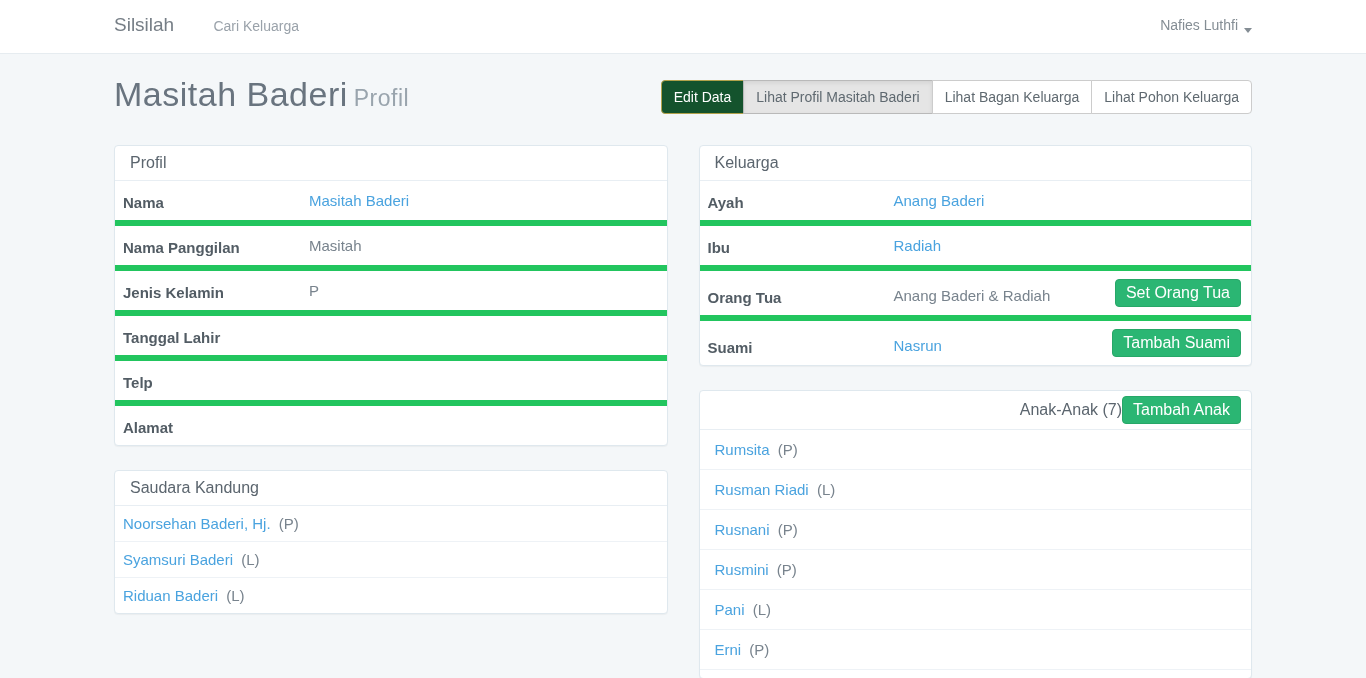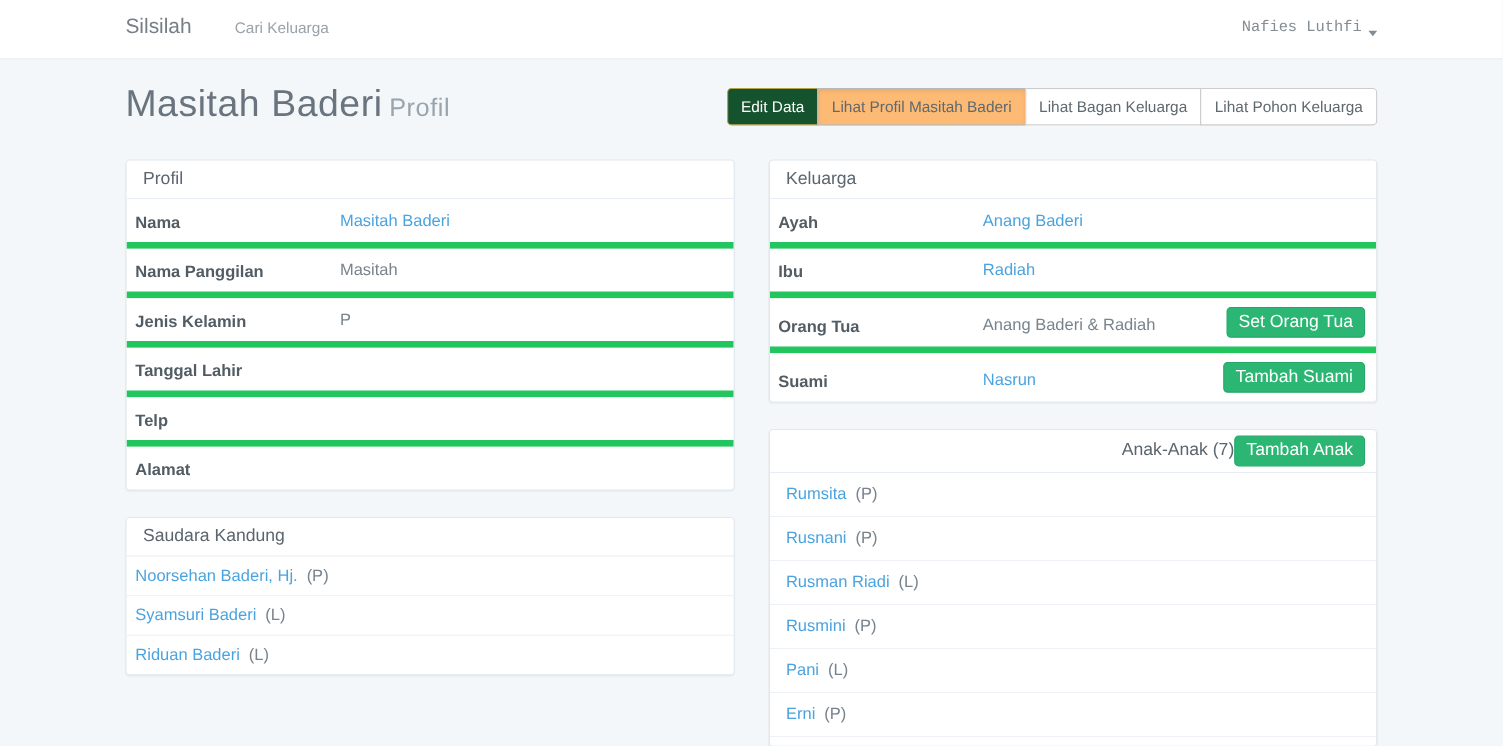--- a/index.html
+++ b/index.html
@@ -15,21 +15,21 @@
 
   
   .navbar {
     height: 54px;
     background: #ffffff;
     border-bottom: 1px solid #e6ecf0;
   }
   .nav-inner { height: 50px; display: flex; align-items: center; justify-content: space-between; }
   .brand { font-size: 19px; color: #767e86; margin-right: 35px; }
   .nav-link { font-size: 14px; color: #9aa2aa; }
-  .user-menu { font-size: 14px; color: #848d94; display: inline-flex; align-items: flex-end; font-family: Liberation Mono, monospace; }
+  .user-menu { font-size: 14px; color: #848d94; display: inline-flex; align-items: flex-end; }
   .caret {
     display: inline-block; width: 0; height: 0; margin-left: 6px;
     border-left: 4px solid transparent; border-right: 4px solid transparent;
     border-top: 5px solid #848d94;
   }
 
   
   .page-header {
     padding-top: 21px;
     display: flex; align-items: flex-end; justify-content: space-between;
@@ -45,21 +45,21 @@
     padding: 6px 12px;
     background: #ffffff; color: #5f6970;
     border: 1px solid #cccccc;
     cursor: pointer;
     white-space: nowrap;
   }
   .btn + .btn { margin-left: -1px; }
   .btn:first-of-type { border-radius: 4px 0 0 4px; }
   .btn:last-of-type { border-radius: 0 4px 4px 0; }
   .btn[data-variant="warning"] { background: #14532d; border-color: #b2a24b; color: #ffffff; }
-  .btn[data-variant="active"] { background: #fdba74; border-color: #b9b9b9; box-shadow: inset 0 2px 4px rgba(0,0,0,.08); }
+  .btn[data-variant="active"] { background: #e5e5e5; border-color: #b9b9b9; box-shadow: inset 0 2px 4px rgba(0,0,0,.08); }
 
   
   .row { display: flex; gap: 31px; align-items: flex-start; }
   .col { flex: 1; min-width: 0; }
   .panel {
     background: #ffffff;
     border: 1px solid #dfe8ee;
     border-radius: 4px;
     box-shadow: 0 1px 1px rgba(0,0,0,.04);
     margin-bottom: 24px;
@@ -246,26 +246,26 @@
           <span>Anak-Anak (7)</span>
           <button class="btn-green">Tambah Anak</button>
         </div>
         <div class="plist children">
 
         <div class="list-item">
               <a class="link">Rumsita</a>
               <span class="gender">(P)</span>
             </div>
             <div class="list-item">
+              <a class="link">Rusman Riadi</a>
+              <span class="gender">(L)</span>
+            </div>
+            <div class="list-item">
               <a class="link">Rusnani</a>
               <span class="gender">(P)</span>
-            </div>
-            <div class="list-item">
-              <a class="link">Rusman Riadi</a>
-              <span class="gender">(L)</span>
             </div>
             <div class="list-item">
               <a class="link">Rusmini</a>
               <span class="gender">(P)</span>
             </div>
             <div class="list-item">
               <a class="link">Pani</a>
               <span class="gender">(L)</span>
             </div>
             <div class="list-item">

